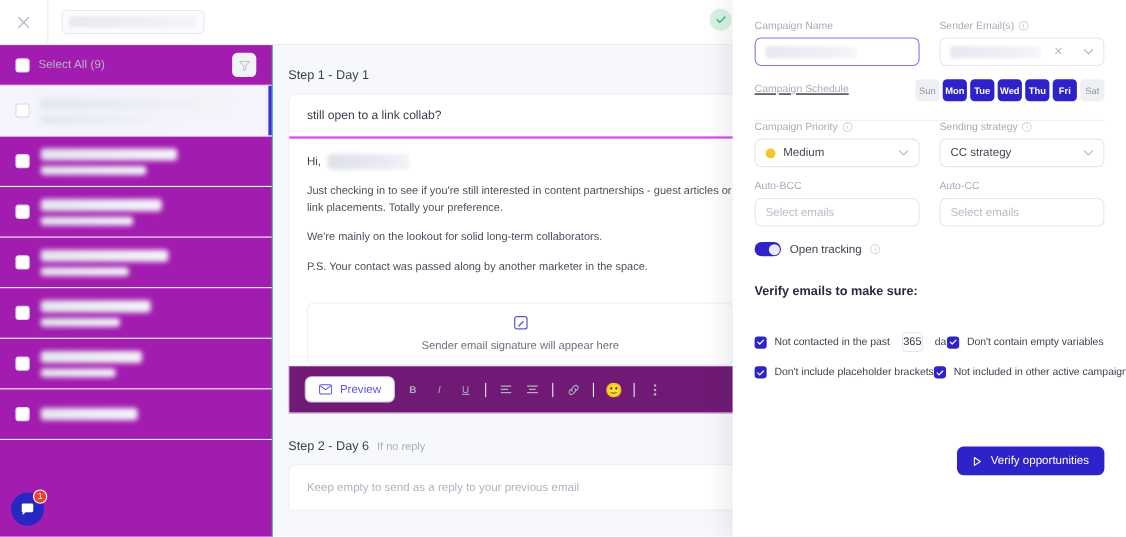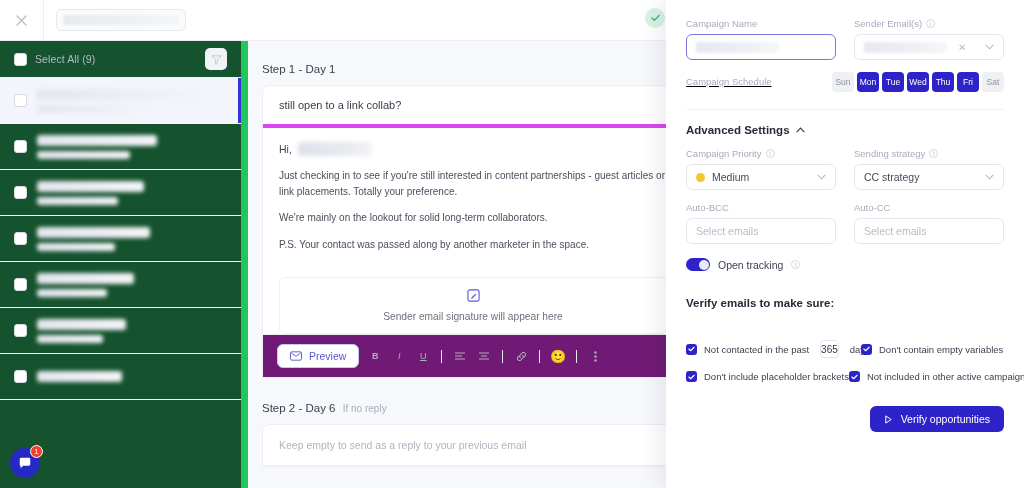--- a/index.html
+++ b/index.html
@@ -32,21 +32,21 @@
   }
   .redact {
     background: linear-gradient(90deg,#e9eaef 0%,#eef0f4 60%,#f4f5f8 100%);
     border-radius: 3px; height: 10px; width: 100%;
     filter: blur(1.2px);
   }
 
   
   .listpanel {
     position: absolute; top: 41px; left: 0; width: 248px; bottom: 0;
-    background: #14532d; border-right: 7px solid #22c55e;
+    background: #a21caf; border-right: 1px solid #22c55e;
   }
   .list-header {
     height: 37px; display: flex; align-items: center; padding: 0 14px;
     border-bottom: 1px solid #f1f2f6; gap: 8px;
   }
   .chk-sq {
     width: 13px; height: 13px; border: 1.3px solid #d8dbe4; border-radius: 3px;
     background: #fff; flex: 0 0 auto;
   }
   .select-all-label { font-size: 10.5px; color: #b6bac6; letter-spacing: .1px; }
@@ -82,21 +82,21 @@
   .step-label {
     font-size: 11.5px; color: #5b5f6e; padding: 22px 16px 10px 14px; font-weight: 400;
   }
   .step-label b { font-weight: 400; color: #3c404d; }
   .step-sub { color: #a9adba; font-size: 10px; margin-left: 4px; }
   .mail-card {
     margin: 0 0 0 14px; background: #fff; border: 1px solid #edeff4;
     border-radius: 7px 7px 0 0; width: 420px;
   }
   .mail-subject {
-    padding: 13px 16px; font-size: 11px; color: #3a3e4b; border-bottom: 4px solid #d946ef;
+    padding: 13px 16px; font-size: 11px; color: #3a3e4b; border-bottom: 2px solid #d946ef;
   }
   .mail-to {
     padding: 11px 16px 9px; border-bottom: 1px solid #f0f1f5;
   }
   .to-line { display: flex; align-items: center; gap: 8px; }
   .to-label { font-size: 10.5px; color: #9aa0ad; }
   .to-redact {
     width: 120px; height: 13px; border-radius: 3px; filter: blur(2px);
     background: linear-gradient(90deg,#dfe1e9,#e9ebf1 70%,#f2f3f7);
   }
@@ -179,21 +179,21 @@
   .xmark { margin-left: auto; color: #b5b9c5; font-size: 10px; padding-right: 8px; }
 
   .row-schedule { display: flex; gap: 14px; align-items: flex-end; margin-top: 12px; }
   .sched-field { width: 162px; text-decoration: underline; }
   .days { display: flex; gap: 3px; }
   .day {
     width: 22px; height: 20px; border-radius: 4px; font-size: 8.5px;
     display: flex; align-items: center; justify-content: center;
     background: #eef0f4; color: #8d93a2;
   }
-  .day.on { background: #2e23c8; color: #fff; }
+  .day.on { background: #2e23c8; color: #fff; font-weight: bold; }
 
   .divider { height: 1px; background: #f0f1f5; margin: 17px 0 0; }
   .adv-head {
     display: flex; align-items: center; gap: 6px; padding: 14px 0 12px;
     font-size: 11.5px; font-weight: 700; color: #262b3a;
   }
   .adv-head svg { color: #3a3f4d; }
 
   .dot-yellow { width: 9px; height: 9px; border-radius: 50%; background: #f5c52e; margin-right: 7px; }
 
@@ -448,26 +448,20 @@
           <div class="day on">Tue</div>
           <div class="day on">Wed</div>
           <div class="day on">Thu</div>
           <div class="day on">Fri</div>
           <div class="day">Sat</div>
         </div>
       </div>
 
       <div class="divider"></div>
 
-      <div class="adv-head">
-        <span>Advanced Settings</span>
-        <svg width="9" height="6" viewBox="0 0 10 6">
-            <path d="M1 5l4-4 4 4" stroke="currentColor" stroke-width="1.3" fill="none" stroke-linecap="round"></path>
-          </svg>
-      </div>
 
       <div class="field-row">
         <div class="field">
           <div class="flabel">
             <span>Campaign Priority</span>
             <span class="info-dot">i</span>
           </div>
           <div class="input">
             <span class="dot-yellow"></span>
             <span>Medium</span>

